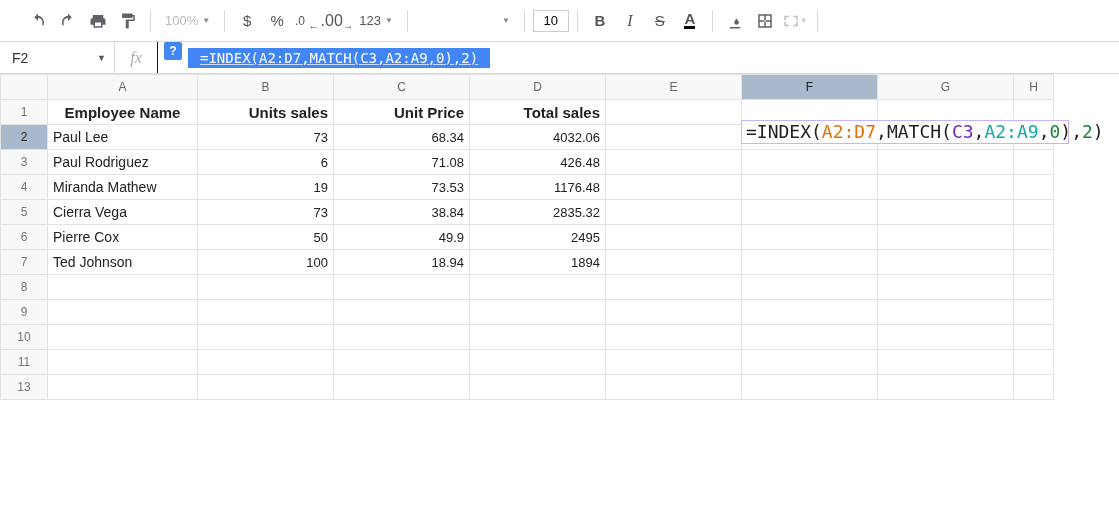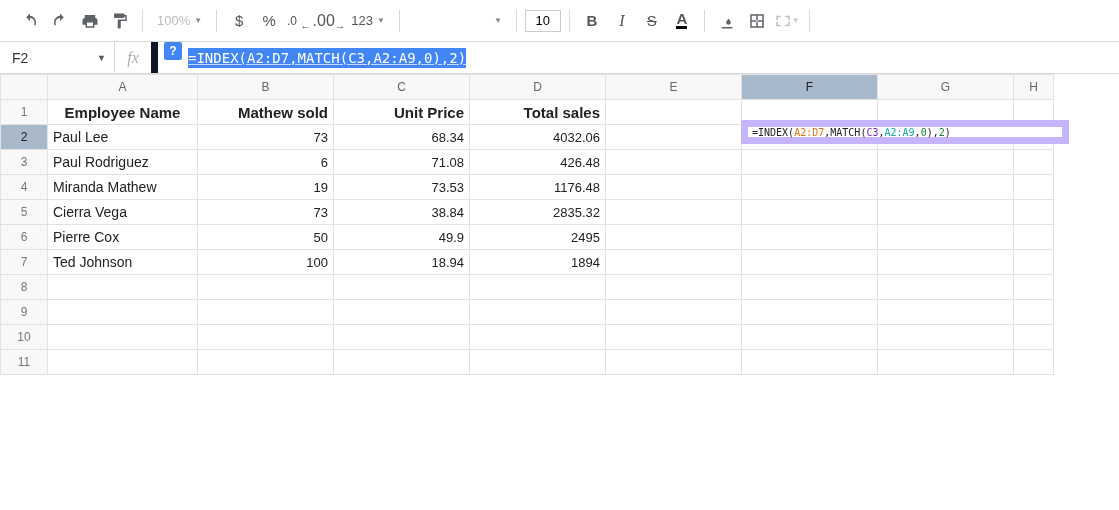--- a/index.html
+++ b/index.html
@@ -9,21 +9,21 @@
     font-size: 13px;
     background: #fff;
     color: #222;
     user-select: none;
   }
   .toolbar {
     height: 42px;
     border-bottom: 1px solid #d9d9d9;
     display: flex;
     align-items: center;
-    padding: 0 16px;
+    padding: 0 24px;
     gap: 2px;
   }
   .toolbar .sep {
     width: 1px;
     height: 22px;
     background: #d9d9d9;
     margin: 0 6px;
   }
   .tbtn {
     width: 28px;
@@ -60,35 +60,35 @@
     width: 44px;
     height:100%;
     display:flex;
     align-items:center;
     justify-content:center;
     font-style: italic;
     font-family: 'Times New Roman', serif;
     color:#aaa;
     font-size:16px;
     border-left:1px solid #d9d9d9;
-    border-right:7px solid #0f172a;
+    border-right:1px solid #0f172a;
   }
   .helpq {
     width:18px; height:18px; background:#4285f4; color:#fff;
     display:flex; align-items:center; justify-content:center;
     font-size:12px; font-weight:bold; border-radius:2px;
     margin: 0 4px 0 6px;
   }
   .formula-input {
     flex:1; height:100%; display:flex; align-items:center;
     font-family: 'Consolas','Menlo',monospace; font-size:14px;
     padding-left:2px;
   }
   .fsel {
-    background:#4285f4; color:#fff; padding:2px 0;
+    background:#4285f4; color:#fff; padding:2px 12px;
     text-decoration: underline; text-decoration-color: rgba(255,255,255,0.7);
   }
   
   .grid-wrap { position:relative; }
   table.grid { border-collapse: collapse; table-layout:fixed; }
   .grid th, .grid td {
     border: 1px solid #e2e2e2;
     height: 25px;
     padding: 0 5px;
     white-space: nowrap;
@@ -134,25 +134,25 @@
   
   
   .overlay { position:absolute; pointer-events:none; }
   .dash { position:absolute; border-width:1.5px; border-style:dashed; }
   .teal { border-color:#11a9a1; }
   .orange { border-color:#e8710a; }
   .purple { border-color:#7627bb; }
   
   .activecell {
     position:absolute;
-    border: 7px solid #c4b5fd;
+    border: 1px solid #c4b5fd;
     background: #fff;
     font-family: 'Consolas','Menlo',monospace;
-    font-size: 10px;
-    display:flex; align-items:center; padding: 0 4px;
+    font-size: 18px;
+    display:flex; padding: 0 4px;
     white-space: nowrap;
     overflow: visible;
   }
   .activecell .t-orange { color:#e8710a; }
   .activecell .t-purple { color:#7627bb; }
   .activecell .t-teal   { color:#11a9a1; }
   .activecell .t-green  { color:#188038; }
   
   svg { display:block; }
   .A-underline { border-bottom: 3px solid #000; line-height:14px; font-weight:bold; font-size:15px;}
@@ -269,21 +269,21 @@
       <th>E</th>
       <th class="active">F</th>
       <th>G</th>
       <th>H</th>
     </tr>
   </thead>
   <tbody>
     <tr>
       <th>1</th>
       <td class="hcell" style="text-align:center;">Employee Name</td>
-      <td class="hcell num">Mathew sold</td>
+      <td class="hcell num">Units sales</td>
       <td class="hcell num">Unit Price</td>
       <td class="hcell num">Total sales</td>
       <td></td>
           <td></td>
           <td></td>
           <td></td>
     </tr>
     <tr>
       <th class="active">2</th>
       <td class="txt">Paul Lee</td>
@@ -378,20 +378,31 @@
           <td></td>
           <td></td>
           <td></td>
           <td></td>
           <td></td>
           <td></td>
           <td></td>
         </tr>
     <tr>
           <th>11</th>
+          <td></td>
+          <td></td>
+          <td></td>
+          <td></td>
+          <td></td>
+          <td></td>
+          <td></td>
+          <td></td>
+        </tr>
+    <tr>
+          <th>13</th>
           <td></td>
           <td></td>
           <td></td>
           <td></td>
           <td></td>
           <td></td>
           <td></td>
           <td></td>
         </tr>
   </tbody>

